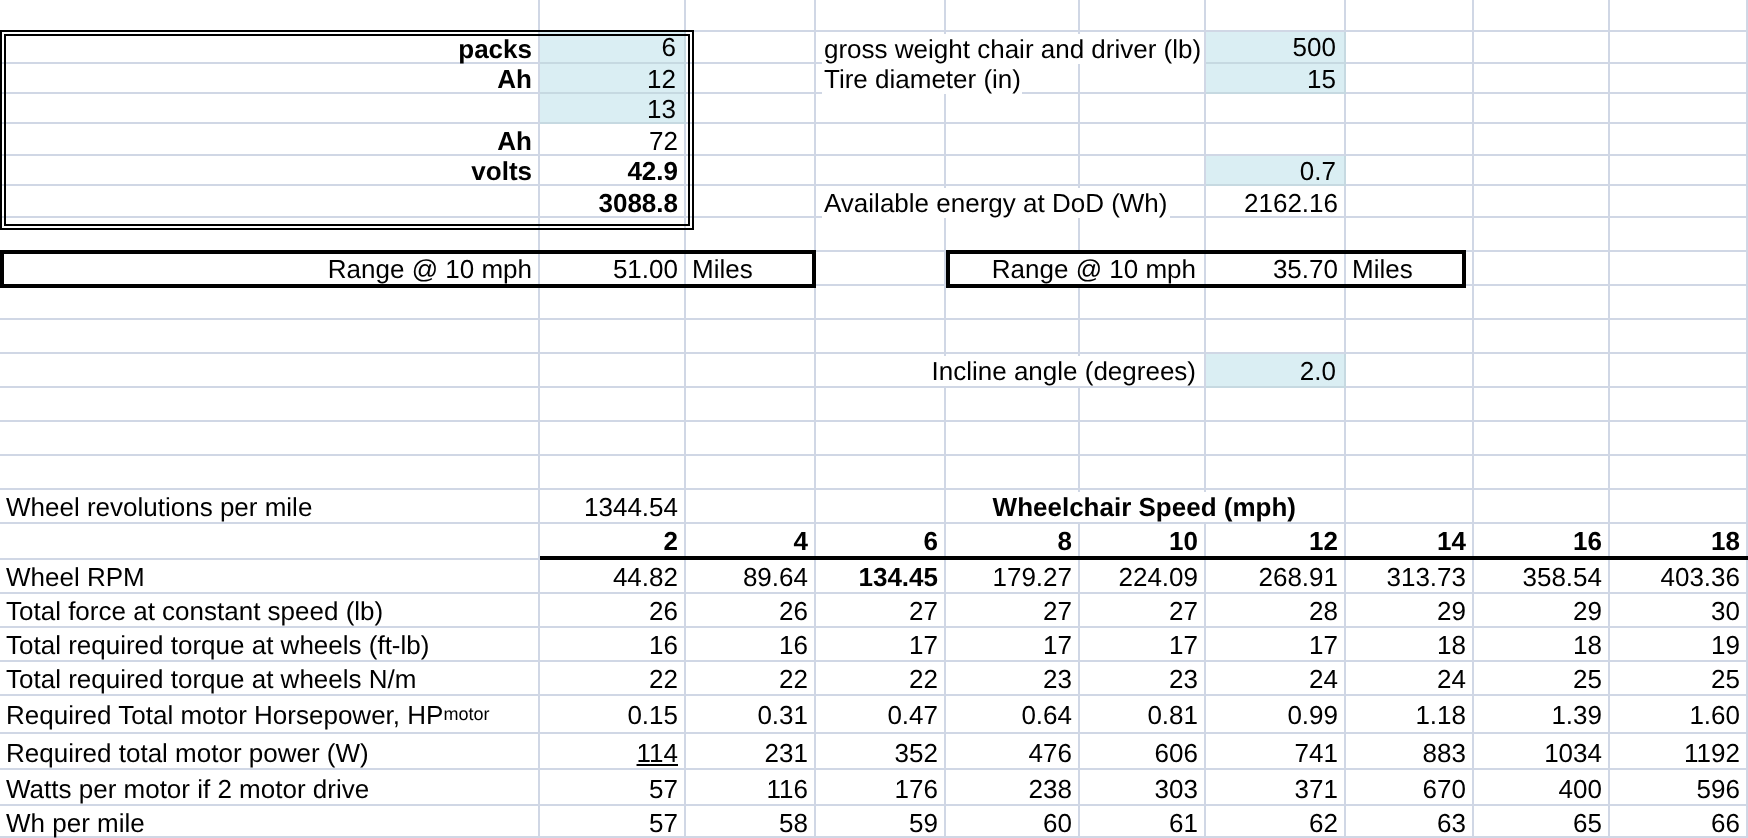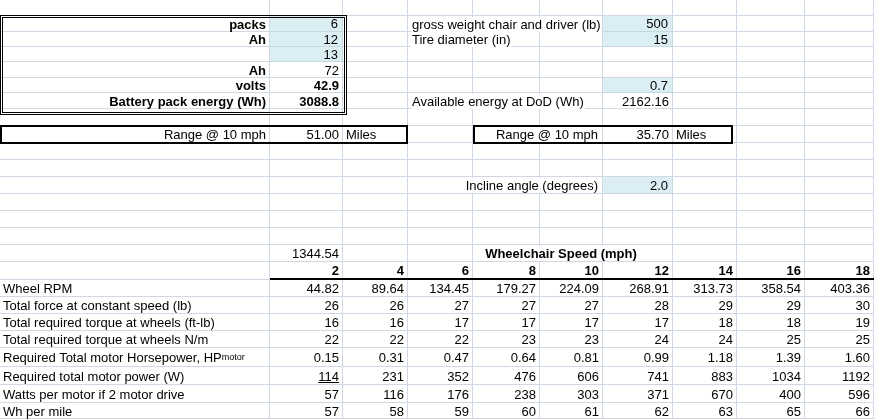--- a/index.html
+++ b/index.html
@@ -17,21 +17,21 @@
   
   .g{border-right:1px solid #d0d7e5;border-bottom:1px solid #d0d7e5;z-index:0;min-width:0;min-height:0;}
   
   .c{position:relative;z-index:2;display:flex;align-items:center;min-width:0;min-height:0;white-space:nowrap;}
   .num{justify-content:flex-end;padding-right:4px;}
   .lr{justify-content:flex-end;padding-right:4px;padding-left:20px;}
   .ll{justify-content:flex-start;padding-left:3px;}
   .bold{font-weight:bold;}
   .blue{background:#daeef3;border-right:1px solid #c6d9e1;border-bottom:1px solid #c6d9e1;z-index:3;}
   .ov > span{background:#fff;padding:0 1px;}
-  .center{justify-content:center;}
+  .center{justify-content:flex-end;}
   .sph{font-weight:bold;border-bottom:2px solid #000;z-index:2;}
   sub{font-size:9px;line-height:1;}
   
   .overlay{position:absolute;pointer-events:none;z-index:4;box-sizing:border-box;}
   #battery-border{left:0;top:15px;width:347px;height:100px;border:3px double #000;}
   #range-left-border{left:0;top:125px;width:408px;height:19px;border:2px solid #000;}
   #range-right-border{left:473px;top:125px;width:260px;height:19px;border:2px solid #000;}
 </style>
 </head>
 <body>
@@ -292,21 +292,21 @@
     <div class="c num sph" style="grid-area: 17 / 4;">6</div>
     <div class="c num sph" style="grid-area: 17 / 5;">8</div>
     <div class="c num sph" style="grid-area: 17 / 6;">10</div>
     <div class="c num sph" style="grid-area: 17 / 7;">12</div>
     <div class="c num sph" style="grid-area: 17 / 8;">14</div>
     <div class="c num sph" style="grid-area: 17 / 9;">16</div>
     <div class="c num sph" style="grid-area: 17 / 10;">18</div>
     <div class="c ll" style="grid-area: 18 / 1;">Wheel RPM</div>
     <div class="c num" style="grid-area: 18 / 2;">44.82</div>
     <div class="c num" style="grid-area: 18 / 3;">89.64</div>
-    <div class="c num" style="grid-area: 18 / 4;">134.45</div>
+    <div class="c num" style="grid-area: 18 / 4; font-weight: bold;">134.45</div>
     <div class="c num" style="grid-area: 18 / 5;">179.27</div>
     <div class="c num" style="grid-area: 18 / 6;">224.09</div>
     <div class="c num" style="grid-area: 18 / 7;">268.91</div>
     <div class="c num" style="grid-area: 18 / 8;">313.73</div>
     <div class="c num" style="grid-area: 18 / 9;">358.54</div>
     <div class="c num" style="grid-area: 18 / 10;">403.36</div>
     <div class="c ll" style="grid-area: 19 / 1;">Total force at constant speed (lb)</div>
     <div class="c num" style="grid-area: 19 / 2;">26</div>
     <div class="c num" style="grid-area: 19 / 3;">26</div>
     <div class="c num" style="grid-area: 19 / 4;">27</div>
@@ -379,21 +379,20 @@
 
   <div class="c lr bold" style="grid-area:2/1">packs</div>
   <div class="c num blue" style="grid-area:2/2">6</div>
   <div class="c lr bold" style="grid-area:3/1">Ah</div>
   <div class="c num blue" style="grid-area:3/2">12</div>
   <div class="c num blue" style="grid-area:4/2">13</div>
   <div class="c lr bold" style="grid-area:5/1">Ah</div>
   <div class="c num" style="grid-area:5/2">72</div>
   <div class="c lr bold" style="grid-area:6/1">volts</div>
   <div class="c num bold" style="grid-area:6/2">42.9</div>
-  <div class="c lr bold" style="grid-area:7/1">Battery pack energy (Wh)</div>
   <div class="c num bold" style="grid-area:7/2">3088.8</div>
 
   <div class="c ll ov" style="grid-area:2/4/3/7">
       <span>gross weight chair and driver (lb)</span>
     </div>
   <div class="c num blue" style="grid-area:2/7">500</div>
   <div class="c ll ov" style="grid-area:3/4/4/7">
       <span>Tire diameter (in)</span>
     </div>
   <div class="c num blue" style="grid-area:3/7">15</div>
@@ -410,20 +409,21 @@
       <span>Range @ 10 mph</span>
     </div>
   <div class="c num" style="grid-area:9/7">35.70</div>
   <div class="c ll" style="grid-area:9/8">Miles</div>
 
   <div class="c lr ov" style="grid-area:12/4/13/7">
       <span>Incline angle (degrees)</span>
     </div>
   <div class="c num blue" style="grid-area:12/7">2.0</div>
 
+  <div class="c ll" style="grid-area:16/1">Wheel revolutions per mile</div>
   <div class="c num" style="grid-area:16/2">1344.54</div>
   <div class="c center bold ov" style="grid-area:16/5/17/8;padding-right:24px">
       <span>Wheelchair Speed (mph)</span>
     </div>
 
   <div class="overlay" id="battery-border"></div>
   <div class="overlay" id="range-left-border"></div>
   <div class="overlay" id="range-right-border"></div>
 </div>
 

